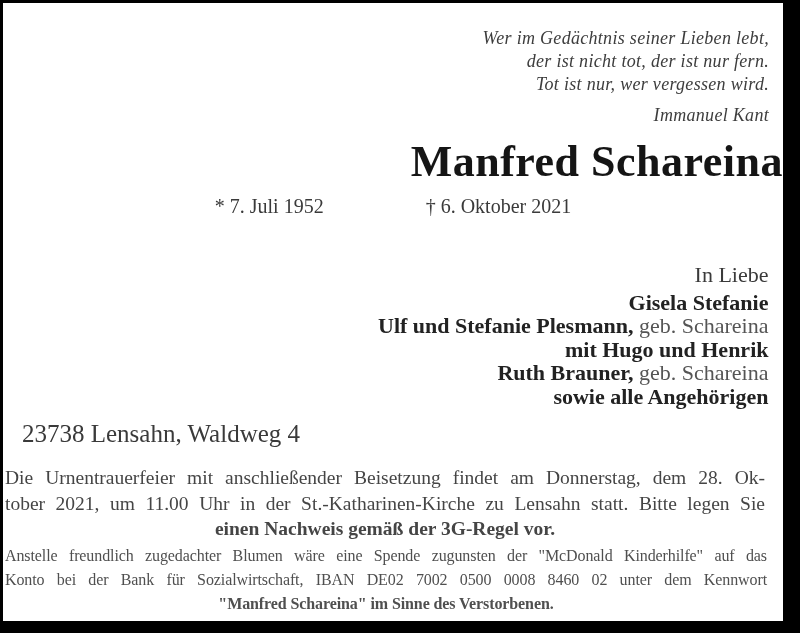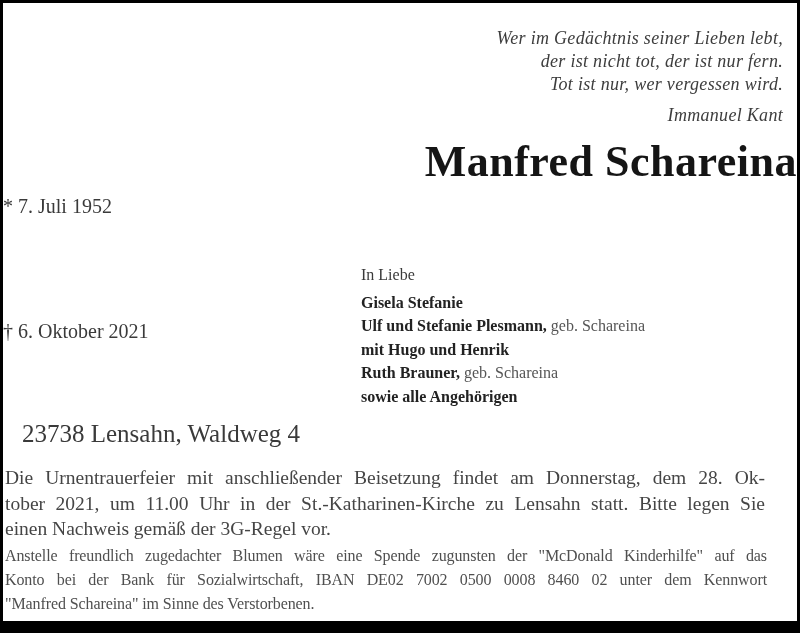--- a/index.html
+++ b/index.html
@@ -6,21 +6,21 @@
     margin: 0;
     padding: 0;
     background: #ffffff;
     font-family: "Liberation Serif", "DejaVu Serif", serif;
   }
   .frame {
     width: 800px;
     height: 633px;
     box-sizing: border-box;
     background: #000000;
-    padding: 3px 3px 12px 3px;
+    padding: 3px 17px 12px 3px;
   }
   .page {
     position: relative;
     width: 100%;
     height: 100%;
     background: #ffffff;
     overflow: hidden;
   }
   .quote {
     position: absolute;
@@ -51,29 +51,29 @@
   .dates {
     position: absolute;
     top: 192px;
     left: 0;
     width: 100%;
     display: flex;
     justify-content: center;
     gap: 102px;
     font-size: 20px;
     color: #3a3a3a;
-    flex-direction: column;
   }
   .family {
     position: absolute;
-    left: 358px;
+    left: 375px;
     top: 260px;
-    font-size: 16px;
+    font-size: 22px;
     line-height: 23.5px;
     color: #222222;
+    text-align: right;
   }
   .family-intro {
     font-weight: 400;
     color: #3a3a3a;
     margin-bottom: 4px;
   }
   .family-line .b {
     font-weight: 700;
     color: #222222;
   }
@@ -105,21 +105,22 @@
     font-size: 16px;
     line-height: 24px;
     color: #4f4f4f;
     letter-spacing: -0.1px;
   }
   .jline {
     text-align: justify;
     text-align-last: justify;
   }
   .lline {
-    text-align: left;
+    text-align: center;
+    font-weight: bold;
   }
 </style>
 </head>
 <body>
 
 <div class="frame">
   <div class="page">
 
     <div class="quote">
       <div class="quote-line">Wer im Gedächtnis seiner Lieben lebt,</div>

